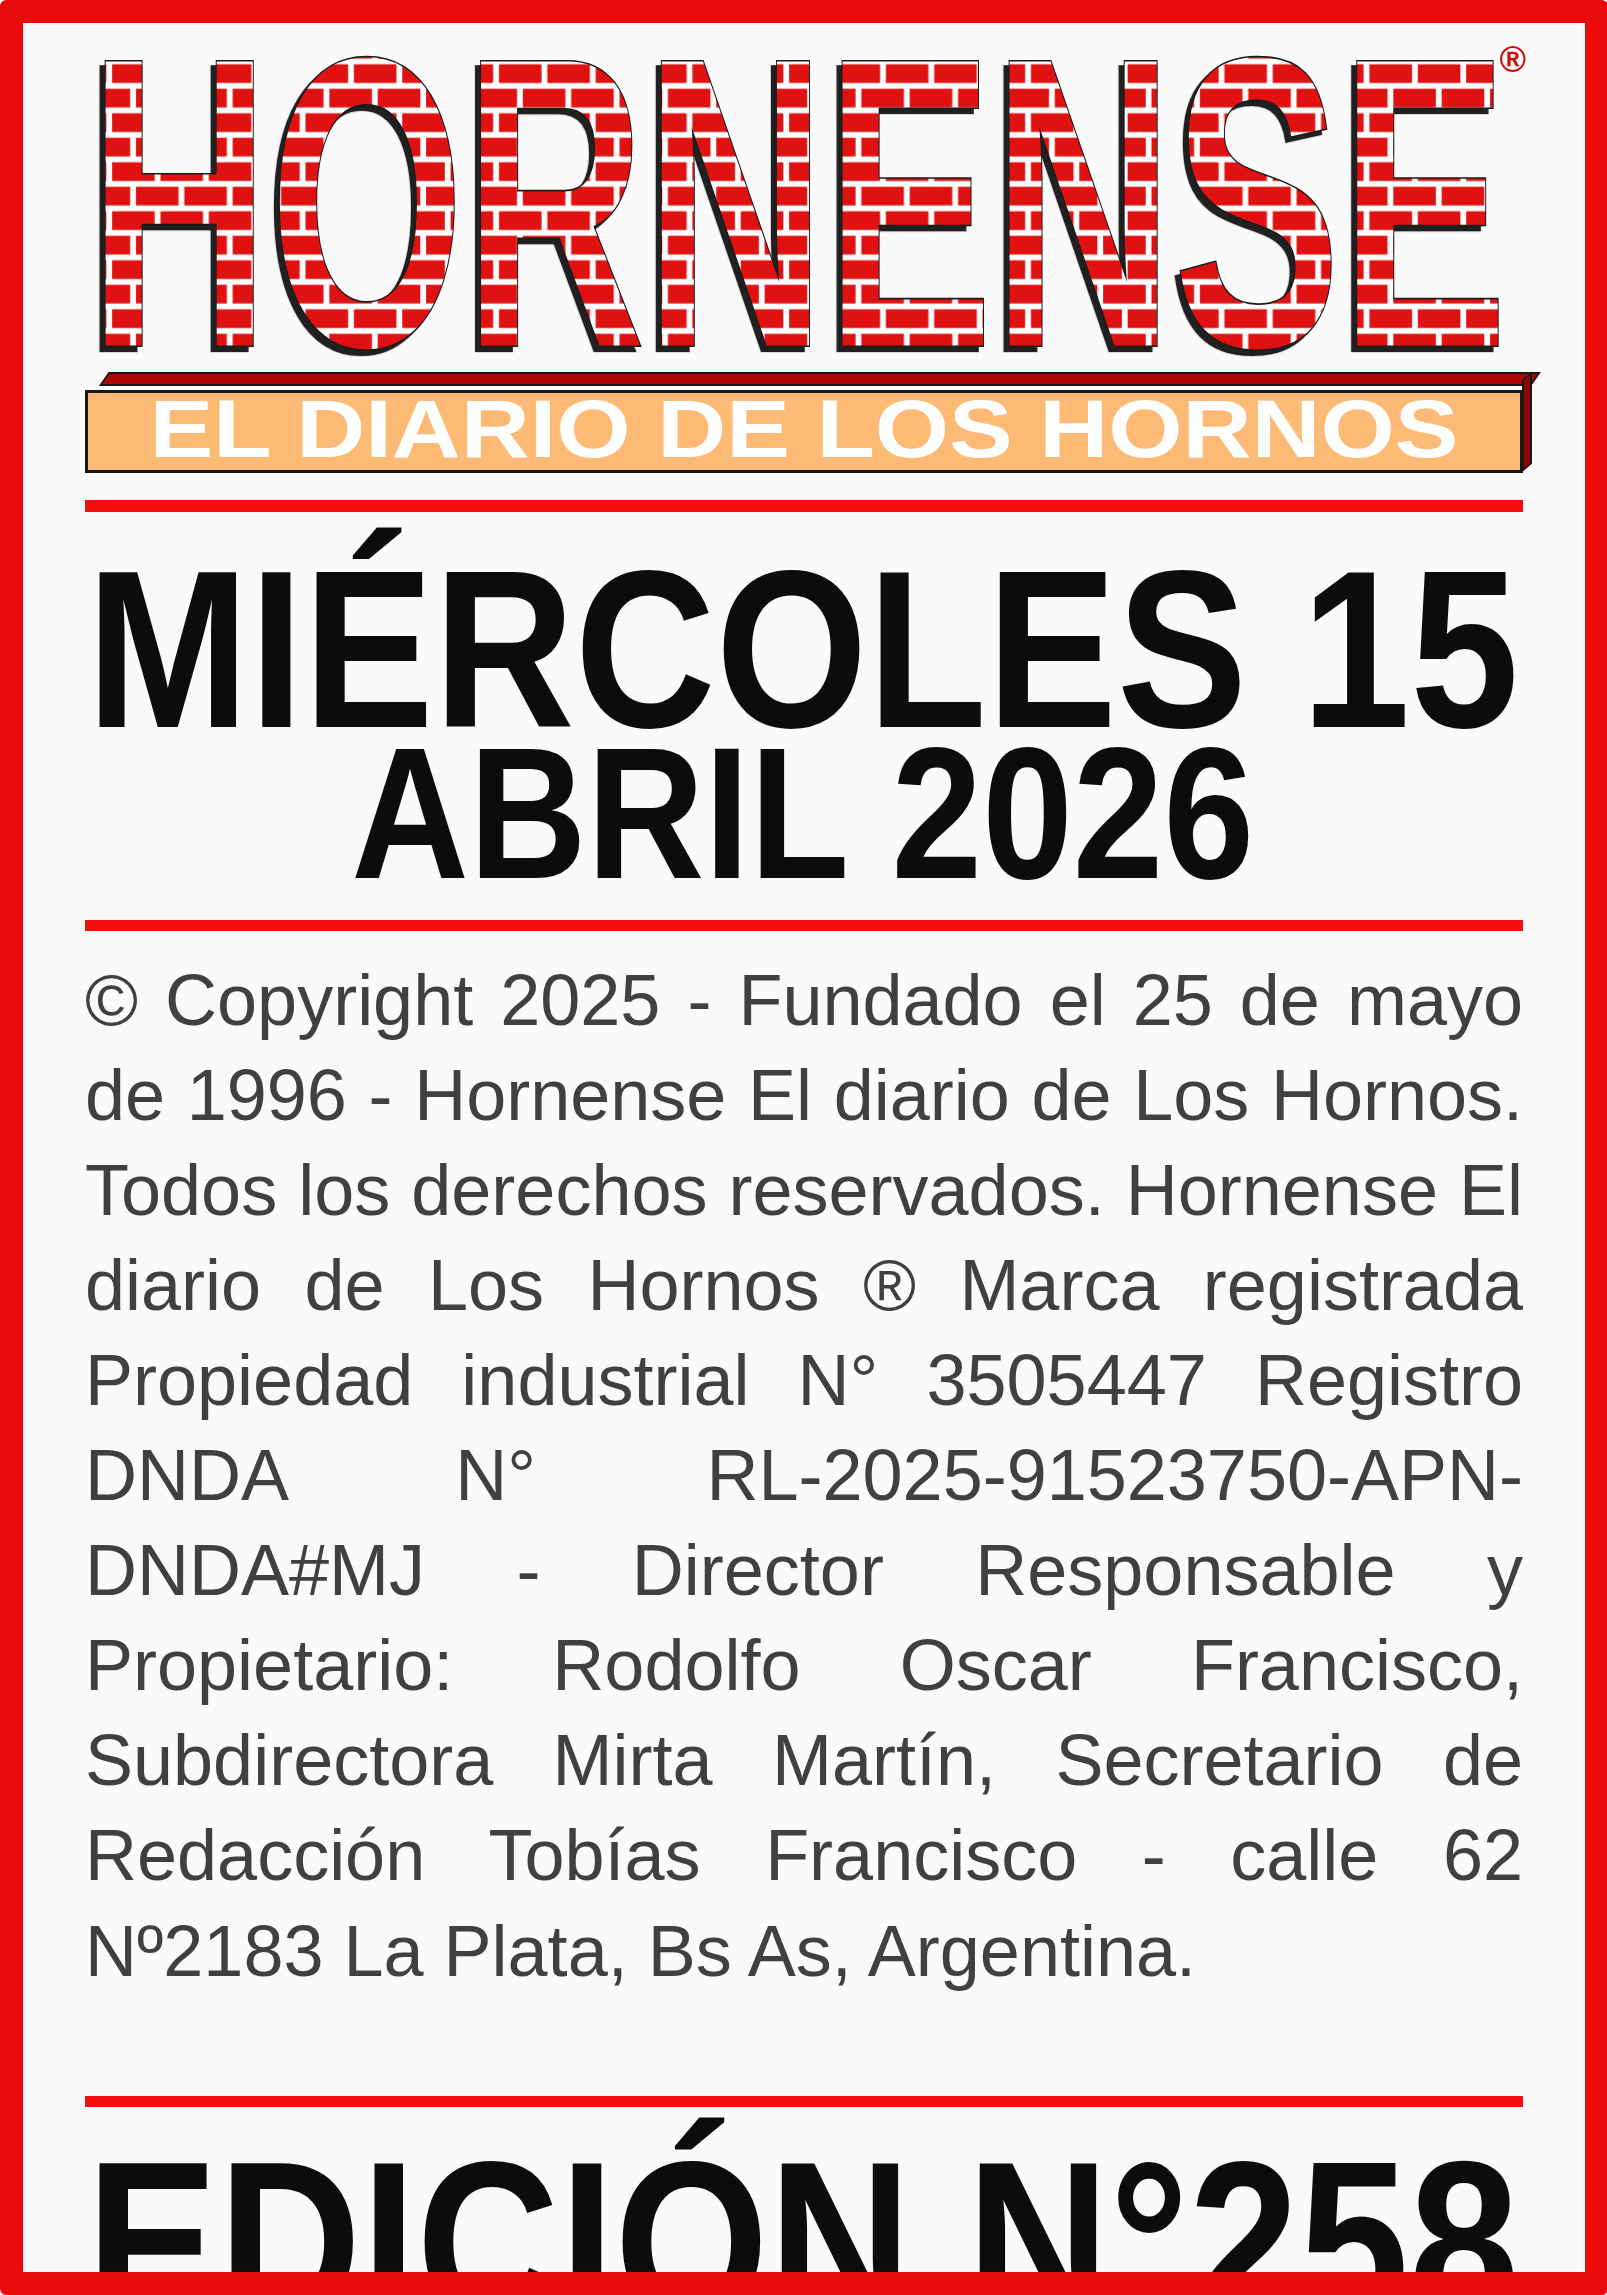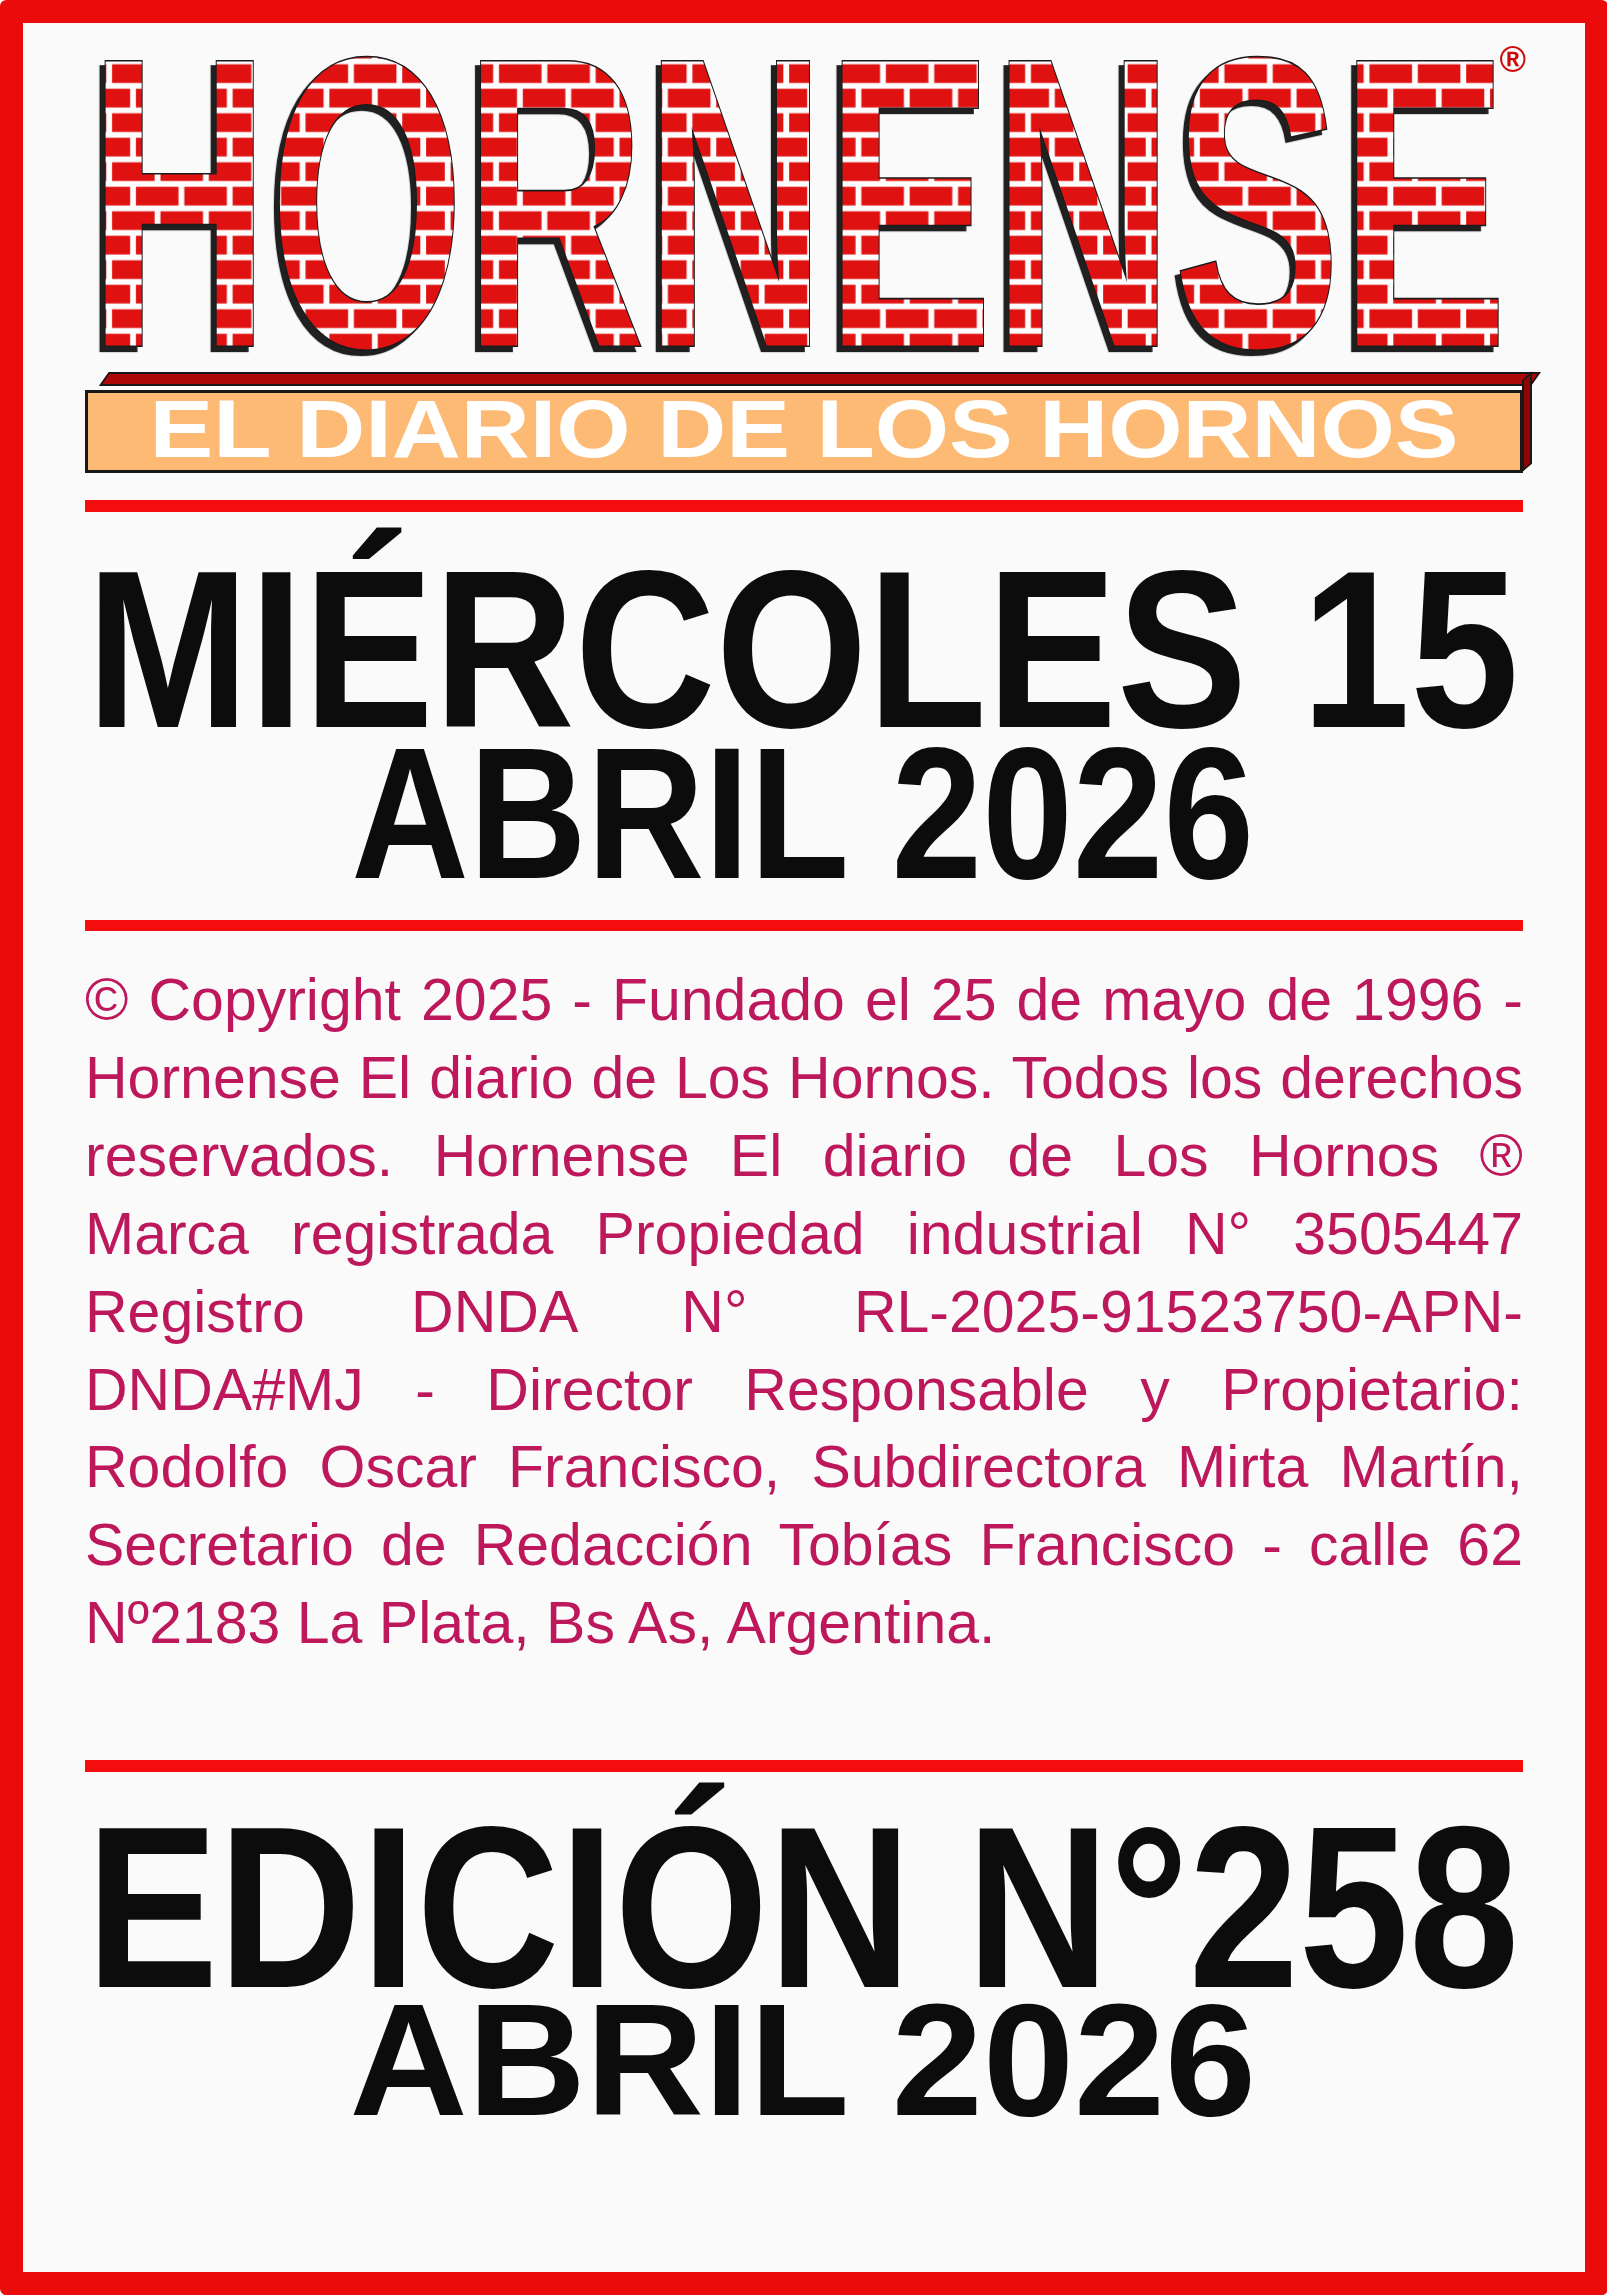--- a/index.html
+++ b/index.html
@@ -102,24 +102,24 @@
   
   .headline-day    { margin-top: 54px;  width: 1436px; height: 165px; }
   .headline-month  { margin-top: 13px;  width: 1436px; height: 137px; }
   .edition-number  { margin-top: 50px;  width: 1436px; height: 169px; }
   .edition-month   { margin-top: 10.3px;  width: 1436px; height: 117px; }
   .headline-day text, .headline-month text,
   .edition-number text, .edition-month text { fill: #0c0c0c; }
 
   
   .copyright {
-    margin: 31px 0 0 0;
-    font-size: 59px;
+    margin: 22px 0 0 0;
+    font-size: 72px;
     line-height: 1.32;
-    color: #be185d;
+    color: #404040;
     text-align: justify;
   }
 </style>
 </head>
 <body>
 
 <div class="page">
 
   <div class="reg-mark">®</div>
 

